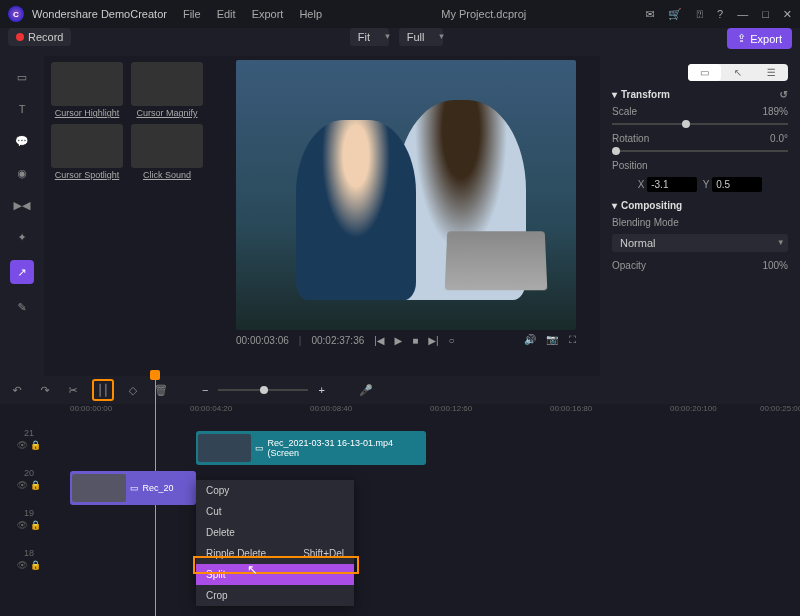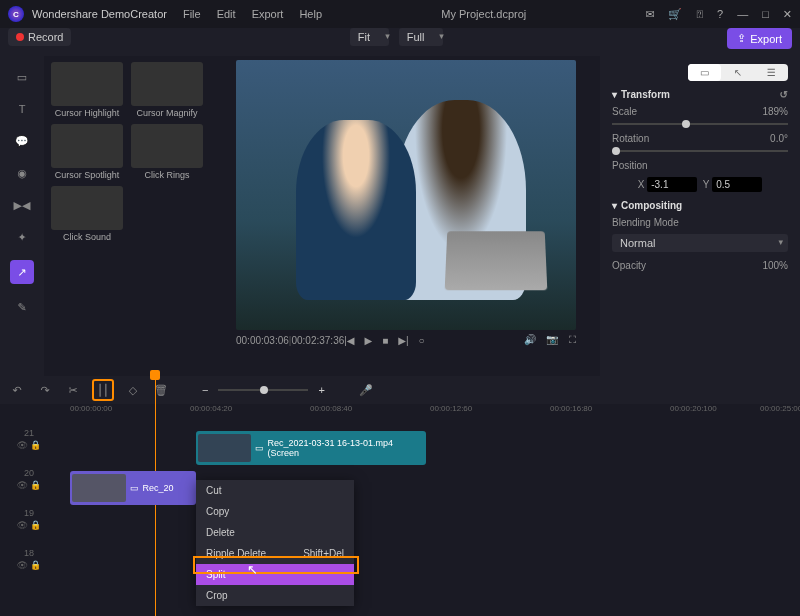--- a/index.html
+++ b/index.html
@@ -16,29 +16,29 @@
 .ddwrap{position:relative;display:inline-block;}
 .ddwrap::after{content:"▾";position:absolute;right:5px;top:3px;color:#888;pointer-events:none;font-size:9px;}
 .exportbtn { margin-left:auto; background:#7a4de6; color:#fff; padding:4px 10px; border-radius:4px; display:flex; align-items:center; gap:4px; }
 .main { display:flex; height:320px; }
 .sidebar { width:44px; background:#1e1e28; display:flex; flex-direction:column; align-items:center; gap:14px; padding-top:12px; }
 .sidebar .ic { width:18px; height:18px; color:#888; display:flex; align-items:center; justify-content:center; cursor:pointer; }
 .sidebar .ic.active { background:#7a4de6; color:#fff; border-radius:4px; width:24px; height:24px; }
 .library { width:168px; padding:6px; display:flex; flex-wrap:wrap; gap:6px; align-content:flex-start; }
 .thumb { width:74px; display:flex; flex-direction:column; align-items:center; gap:2px; }
 .thumb .img { width:72px; height:44px; background:#333; border-radius:3px; background-size:cover; }
-.thumb .lbl { font-size:9px; color:#aaa; text-align:center; }
+.thumb .lbl { font-size:9px; color:#aaa; text-align:center;text-decoration:underline; }
 .t1{background:linear-gradient(135deg,#f7d94c 50%,#e6e6e6 50%);}
 .t2{background:radial-gradient(circle,#fff 20%,#666 70%);}
 .t3{background:radial-gradient(circle,#d4c4a0 30%,#8a7a5a 80%);}
 .t4{background:radial-gradient(circle,#eee 20%,#444 70%);}
 .t5{background:#2ecc71;}
 .preview { flex:1; display:flex; flex-direction:column; align-items:center; padding:4px 8px; }
 .video { width:340px; height:270px; background:linear-gradient(180deg,#3a5a7a 0%,#2a4a5a 60%,#1a2a2a 100%); border-radius:2px; position:relative; }
-.pv-controls { width:340px; display:flex; align-items:center; gap:0; padding:4px 0; color:#999; font-size:10px;}
+.pv-controls { width:340px; display:flex; align-items:center; gap:10px; padding:4px 0; color:#999; font-size:10px;}
 .pv-controls .sep{color:#555;}
 .pv-controls .icons{display:flex;gap:10px;}
 .pv-controls .right{margin-left:auto;display:flex;gap:10px;}
 .props { width:200px; padding:8px 12px; background:#1e1e28; font-size:10px;}
 .tabs { display:flex; background:#eee; border-radius:4px; margin-bottom:8px; width:100px; margin-left:auto; }
 .tabs .t{flex:1;text-align:center;padding:3px;color:#666;}
 .tabs .t.active{background:#fff;border-radius:4px;}
 .section-h{display:flex;align-items:center;gap:4px;margin:8px 0 6px;color:#ddd;font-weight:600;}
 .prow{display:flex;align-items:center;margin:6px 0;color:#999;justify-content:center;}
 .prow .lbl{flex:1;}
@@ -129,24 +129,20 @@
       </div>
     <div class="thumb">
         <div class="img t3"></div>
         <div class="lbl">Cursor Magnify</div>
       </div>
     <div class="thumb">
         <div class="img t2"></div>
         <div class="lbl">Cursor Spotlight</div>
       </div>
     <div class="thumb">
-        <div class="img t4"></div>
-        <div class="lbl">Click Rings</div>
-      </div>
-    <div class="thumb">
         <div class="img t5"></div>
         <div class="lbl">Click Sound</div>
       </div>
   </div>
   <div class="preview">
     <div class="video">
       <div class="vidscene">
           <div class="person2"></div>
           <div class="person1"></div>
           <div class="laptop"></div>
@@ -273,24 +269,24 @@
   <div class="track">
     <div class="head">
         <span>18</span>
         <span>👁 🔒</span>
       </div>
   </div>
 </div>
 
 <div class="ctx-menu">
   <div class="item">
+      <span>Copy</span>
+    </div>
+  <div class="item">
       <span>Cut</span>
-    </div>
-  <div class="item">
-      <span>Copy</span>
     </div>
   <div class="item">
       <span>Delete</span>
     </div>
   <div class="item">
       <span>Ripple Delete</span>
       <span>Shift+Del</span>
     </div>
   <div class="item sel">
       <span>Split</span>

